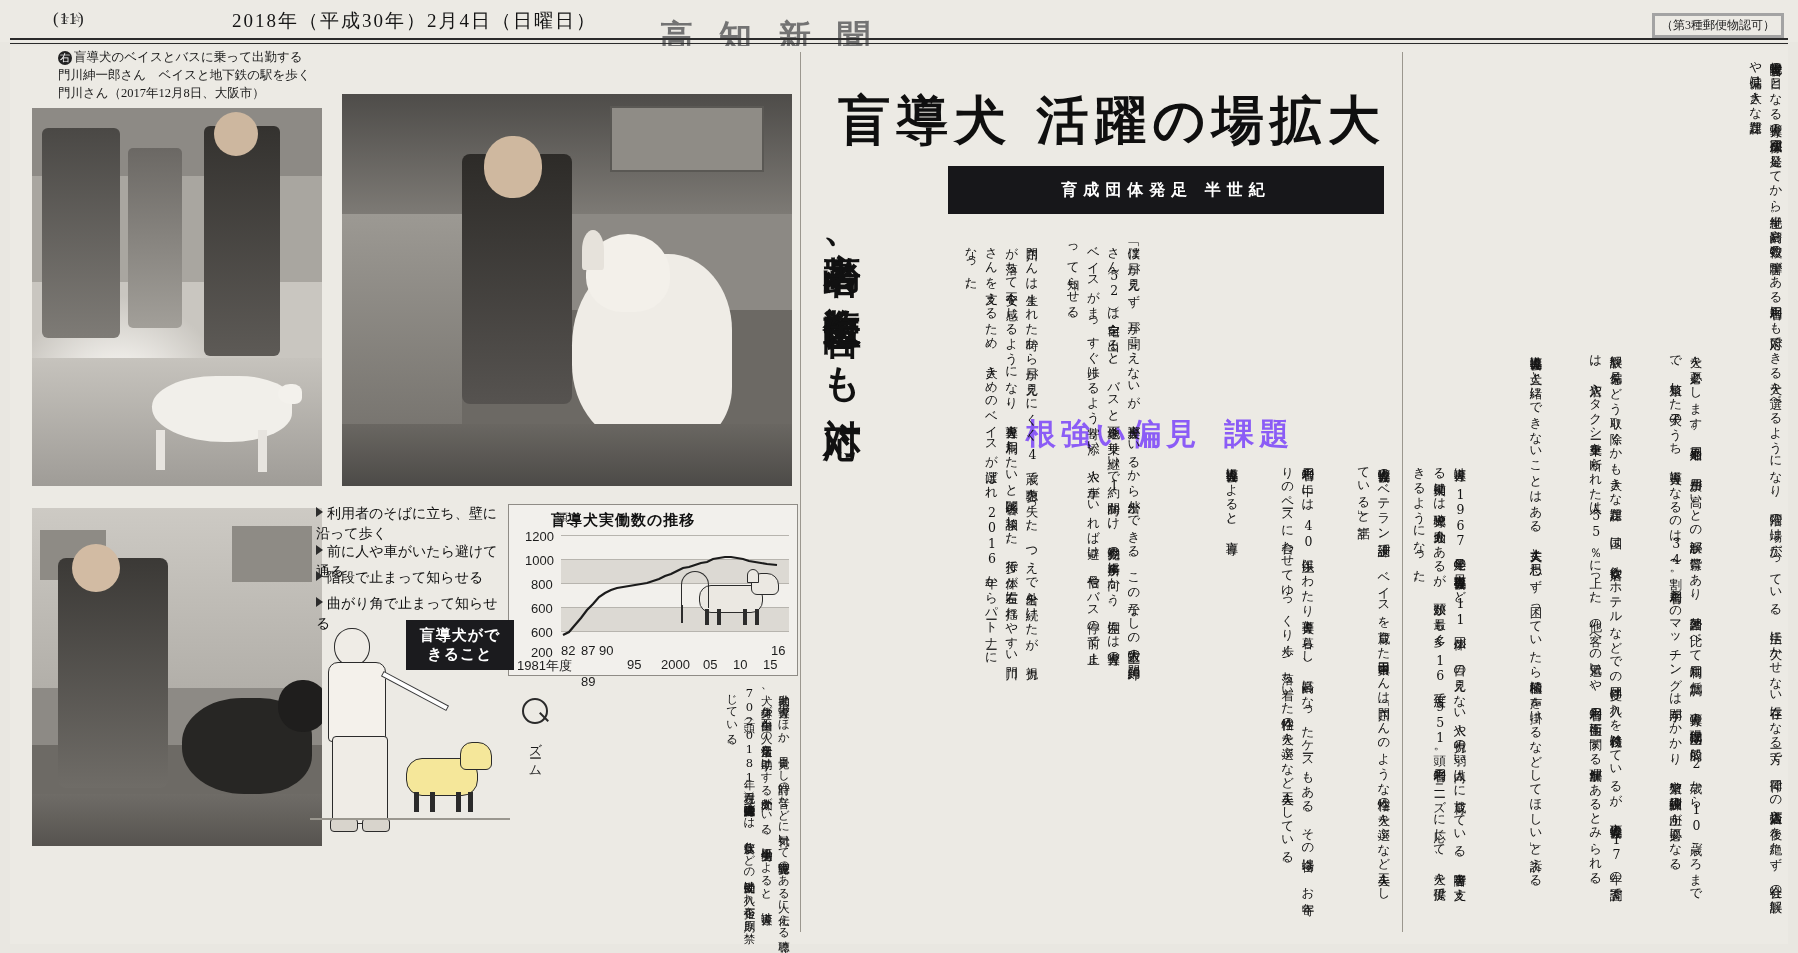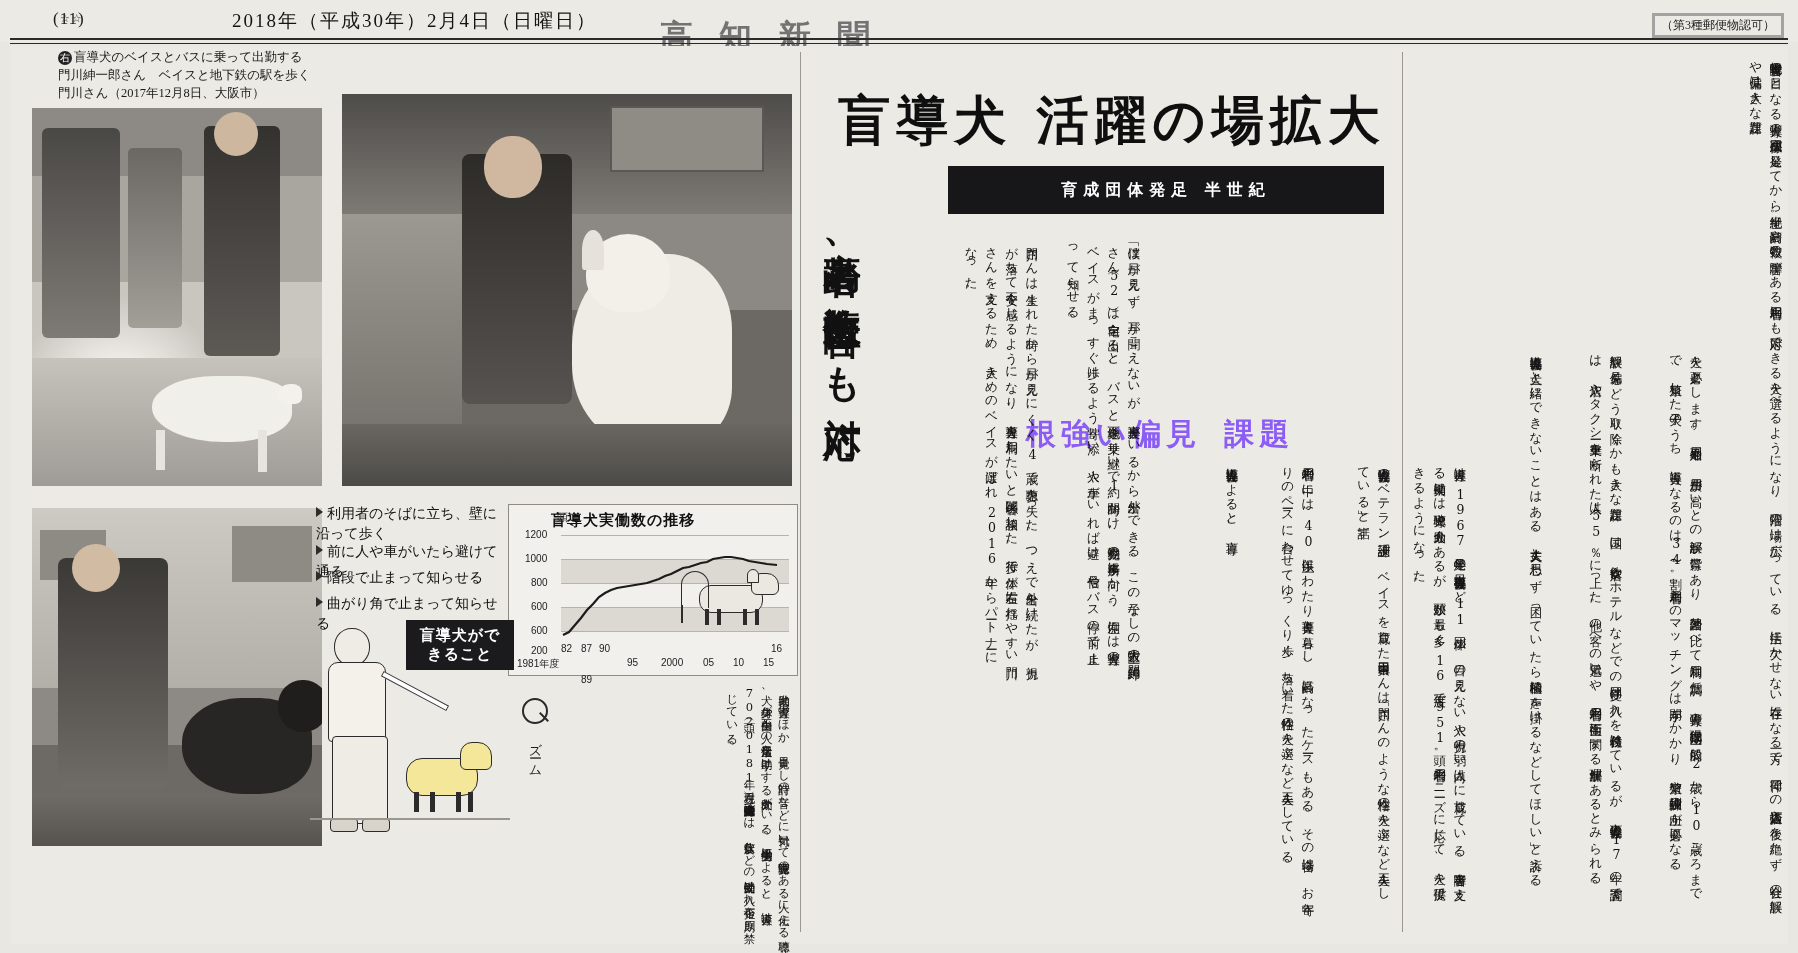--- a/index.html
+++ b/index.html
@@ -50,21 +50,21 @@
   .sub-vert{position:absolute;font-weight:700;color:#111;font-family:"DejaVu Serif",serif;}
   .hl-mid{position:absolute;font-weight:700;color:#8b5cf6;font-family:Liberation Mono, monospace;}
   
   .vcol{position:absolute;writing-mode:vertical-rl;text-orientation:upright;
         font-size:12.5px;line-height:1.62;color:#131313;letter-spacing:0.4px;
         font-family:"DejaVu Serif",serif;text-align:justify;}
   
   #chart{position:absolute;background:#f2f0ec;border:1px solid #8f8c86;}
   #chart .title{position:absolute;font-size:15px;font-weight:700;color:#111;letter-spacing:1px;}
   #chart .unit{position:absolute;font-size:11px;color:#222;}
-  .axis-label{position:absolute;font-size:10px;color:#1c1c1c;font-family:"Liberation Sans",sans-serif;}
+  .axis-label{position:absolute;font-size:13px;color:#1c1c1c;font-family:"Liberation Sans",sans-serif;}
   .gridline{position:absolute;height:1px;background:#b7b4ae;}
   .plotband{position:absolute;background:#dcd9d3;}
   
   #bulletbox{position:absolute;}
   .bullet{position:absolute;font-size:14px;color:#111;line-height:1.4;}
   .tri{display:inline-block;width:0;height:0;border-left:7px solid #2c2c2c;border-top:5px solid transparent;border-bottom:5px solid transparent;margin-right:4px;vertical-align:1px;}
   .badge{position:absolute;background:#1b1b1e;color:#fff;font-weight:700;text-align:center;
          font-size:15px;line-height:1.25;padding:6px 8px;letter-spacing:1px;font-family:"DejaVu Serif",serif;}
   
   .zoom-mark{position:absolute;}

